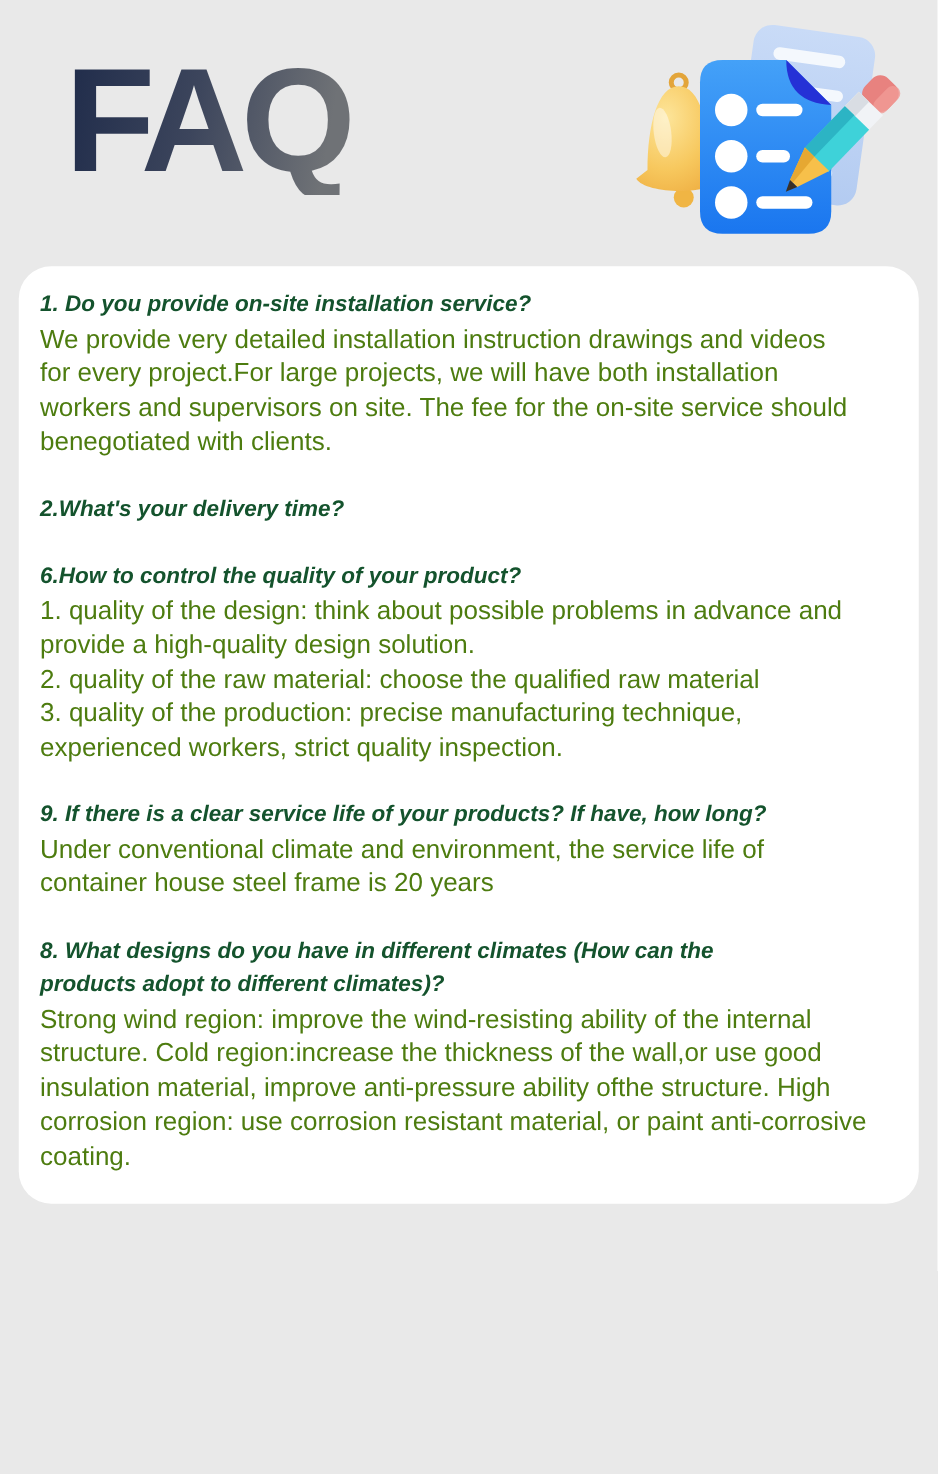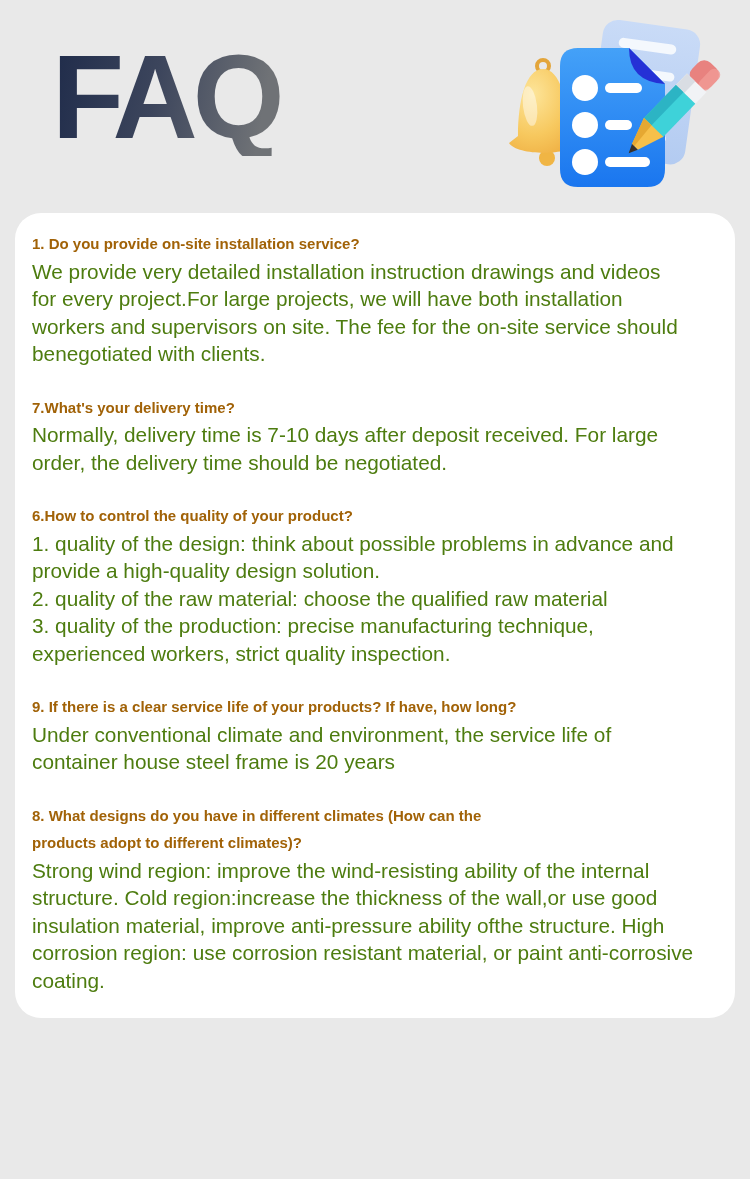--- a/index.html
+++ b/index.html
@@ -38,25 +38,26 @@
     left: 15px;
     right: 15px;
     top: 213px;
     background: #ffffff;
     border-radius: 26px;
     padding: 17px 2px 24px 17px;
   }
   .faq-item { margin-bottom: 26px; }
   .faq-item:last-child { margin-bottom: 0; }
   .question {
-    font-size: 15px;
+    font-size: 18px;
     line-height: 27.5px;
     font-weight: bold;
-    color: #a16207;
+    color: #14532d;
     white-space: pre-line;
+    font-style: italic;
   }
   .answer {
     font-size: 20.8px;
     line-height: 27.5px;
     font-weight: normal;
     color: #4d7c0f;
     white-space: pre-line;
   }
 </style>
 </head>
@@ -124,23 +125,21 @@
 
 <div class="faq-card">
   <div class="faq-item">
     <div class="question">1. Do you provide on-site installation service?</div>
     <div class="answer">We provide very detailed installation instruction drawings and videos
 for every project.For large projects, we will have both installation
 workers and supervisors on site. The fee for the on-site service should
 benegotiated with clients.</div>
   </div>
   <div class="faq-item">
-    <div class="question">7.What's your delivery time?</div>
-    <div class="answer">Normally, delivery time is 7-10 days after deposit received. For large
-order, the delivery time should be negotiated.</div>
+    <div class="question">2.What's your delivery time?</div>
   </div>
   <div class="faq-item">
     <div class="question">6.How to control the quality of your product?</div>
     <div class="answer">1. quality of the design: think about possible problems in advance and
 provide a high-quality design solution.
 2. quality of the raw material: choose the qualified raw material
 3. quality of the production: precise manufacturing technique,
 experienced workers, strict quality inspection.</div>
   </div>
   <div class="faq-item">

